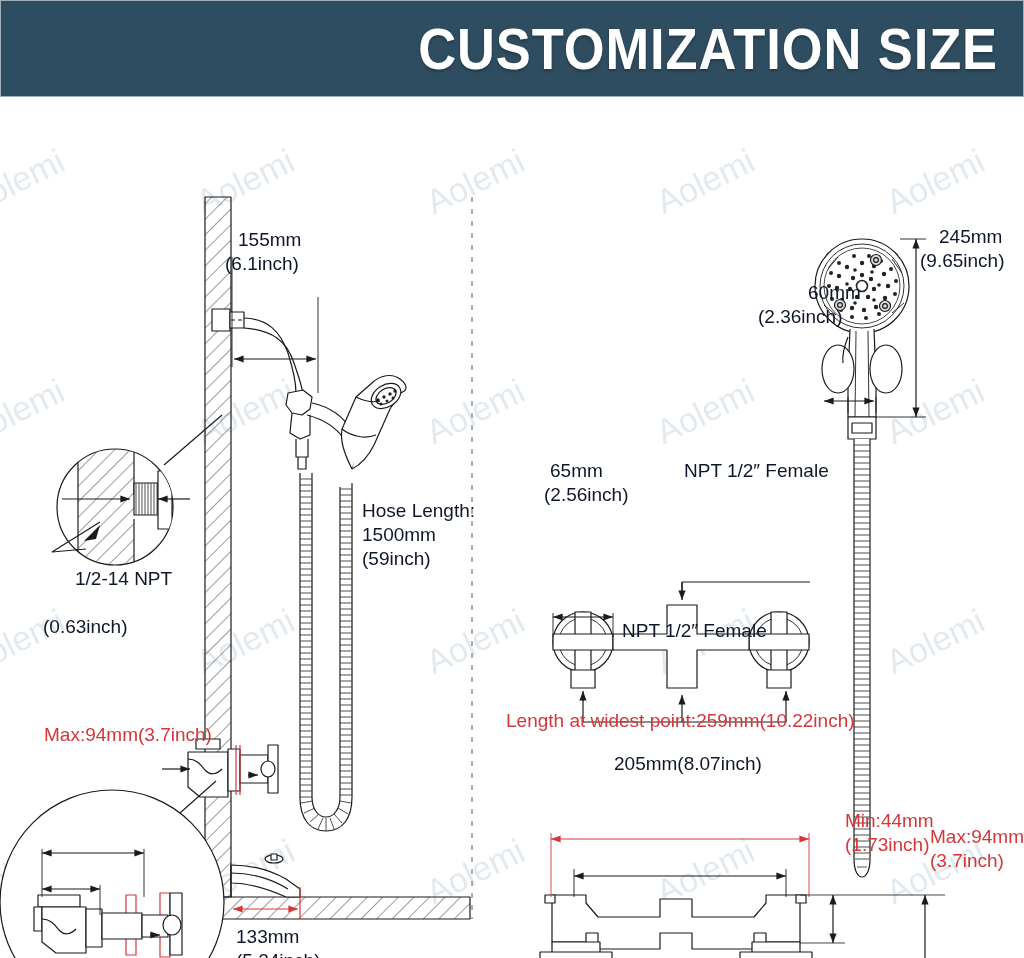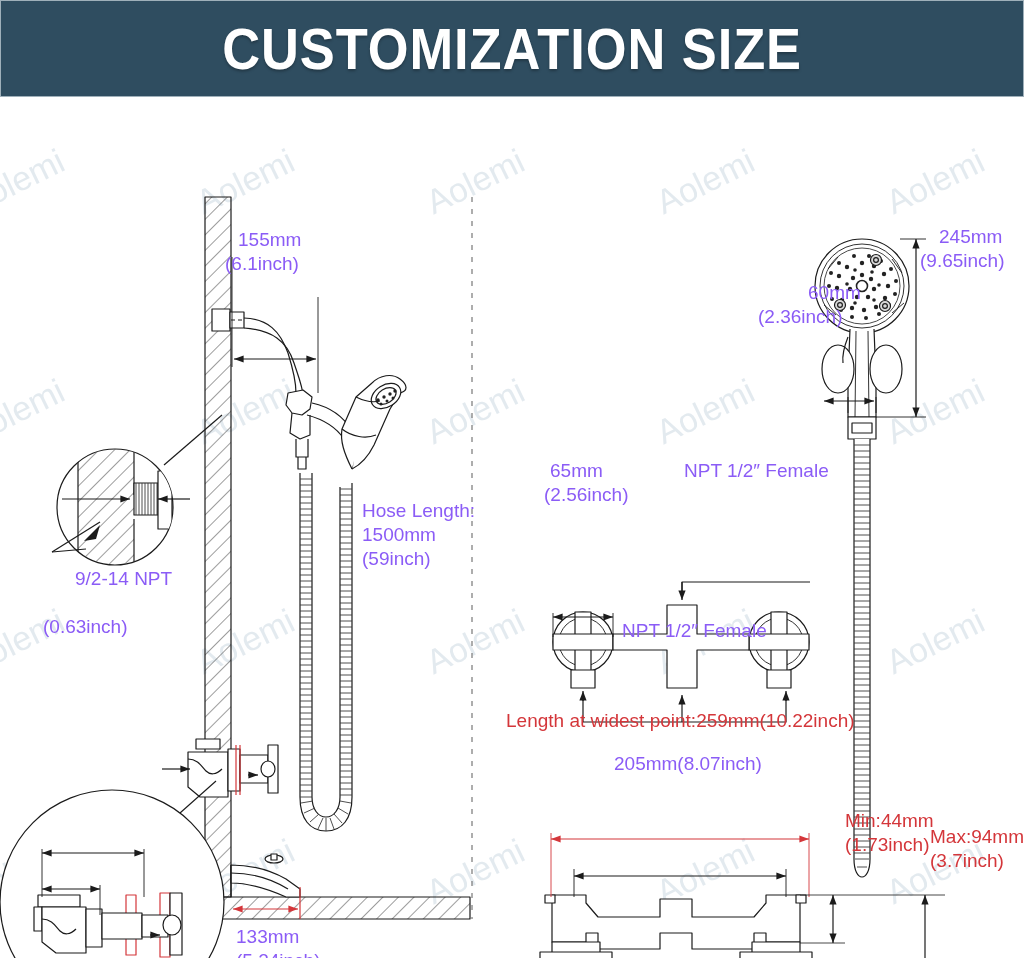--- a/index.html
+++ b/index.html
@@ -4,21 +4,21 @@
 <style>
   html,body{margin:0;padding:0;background:#ffffff;}
   body{width:1024px;height:958px;font-family:"Liberation Sans",sans-serif;position:relative;overflow:hidden;}
 
   #root{position:relative;width:1024px;height:958px;background:#fff;}
 
   
   .header{
     position:absolute;left:0;top:0;width:1024px;height:97px;
     background:#2f4d60;border:1px solid #9fb0ba;box-sizing:border-box;
-    display:flex;align-items:center;justify-content:center;
+    display:flex;align-items:center;justify-content:flex-end;
   }
   .header-title{
     color:#ffffff;font-size:57px;font-weight:bold;letter-spacing:1px;
     font-family:"Liberation Sans",sans-serif;
     transform:scaleX(0.92);
     text-shadow:0 2px 3px rgba(0,0,0,.28);
     white-space:nowrap;
   }
 
   
@@ -27,21 +27,21 @@
 
   
   .wm-layer{position:absolute;left:0;top:0;width:1024px;height:861px;pointer-events:none;overflow:hidden;}
   .wm{
     position:absolute;color:#e3eaef;font-size:34px;font-weight:400;
     font-family:"Liberation Sans",sans-serif;white-space:nowrap;
     transform:rotate(-26deg);transform-origin:left top;
   }
 
   
-  .lbl{position:absolute;font-family:"Liberation Sans",sans-serif;color:#8b5cf6;
+  .lbl{position:absolute;font-family:"Liberation Sans",sans-serif;color:#0f172a;
        font-size:19px;line-height:24px;white-space:pre;}
   .lbl.red{color:#d4363a;}
 </style>
 </head>
 <body>
 
 <div id="root">
 
   <div class="header">
     <div class="header-title">CUSTOMIZATION SIZE</div>
@@ -618,27 +618,28 @@
           <line x1="925" y1="798" x2="925" y2="883" marker-start="url(#arS)" marker-end="url(#ar)"></line>
           <line x1="800" y1="883" x2="945" y2="883" stroke-width="0.8"></line>
         </g>
 
       </g>
     </svg>
 
     <div class="lbl" style="left:238px;top:131px">155mm</div>
     <div class="lbl" style="left:225px;top:155px">(6.1inch)</div>
 
-    <div class="lbl" style="left:75px;top:470px">9/2-14 NPT</div>
+    <div class="lbl" style="left:75px;top:470px">1/2-14 NPT</div>
     <div class="lbl" style="left:43px;top:518px">(0.63inch)</div>
 
     <div class="lbl" style="left:362px;top:402px">Hose Length:</div>
     <div class="lbl" style="left:362px;top:426px">1500mm</div>
     <div class="lbl" style="left:362px;top:450px">(59inch)</div>
 
+    <div class="lbl red" style="left:44px;top:626px">Max:94mm(3.7inch)</div>
 
     <div class="lbl" style="left:236px;top:828px">133mm</div>
     <div class="lbl" style="left:236px;top:852px">(5.24inch)</div>
 
     <div class="lbl" style="left:939px;top:128px">245mm</div>
     <div class="lbl" style="left:920px;top:152px">(9.65inch)</div>
 
     <div class="lbl" style="left:808px;top:184px">60mm</div>
     <div class="lbl" style="left:758px;top:208px">(2.36inch)</div>
 

